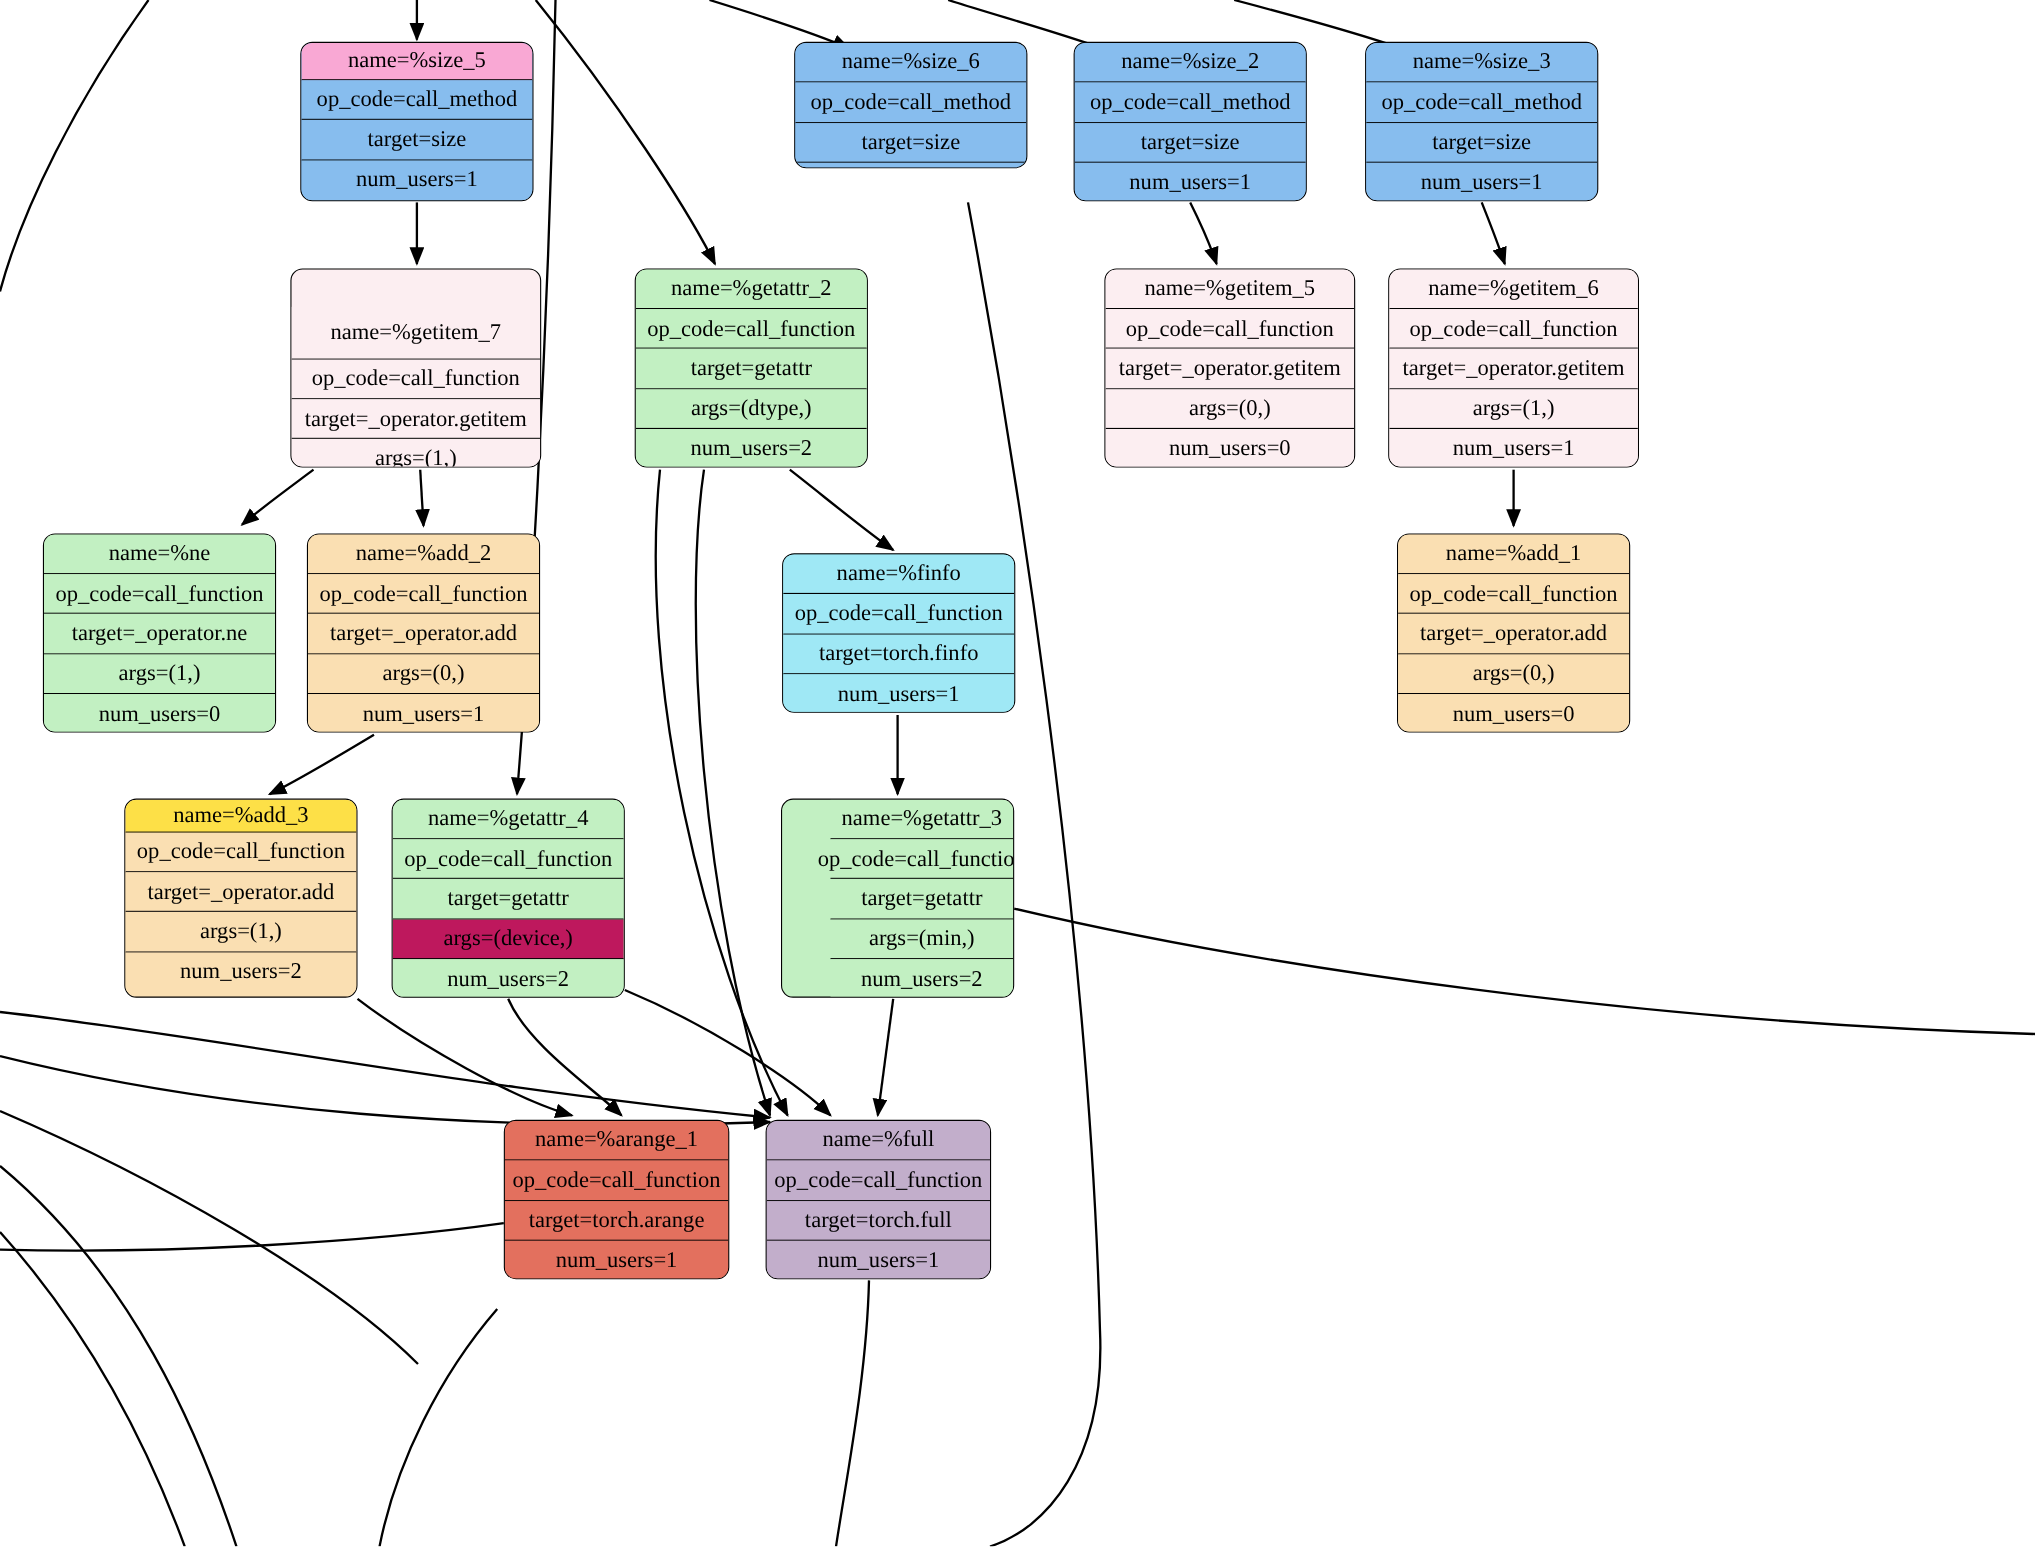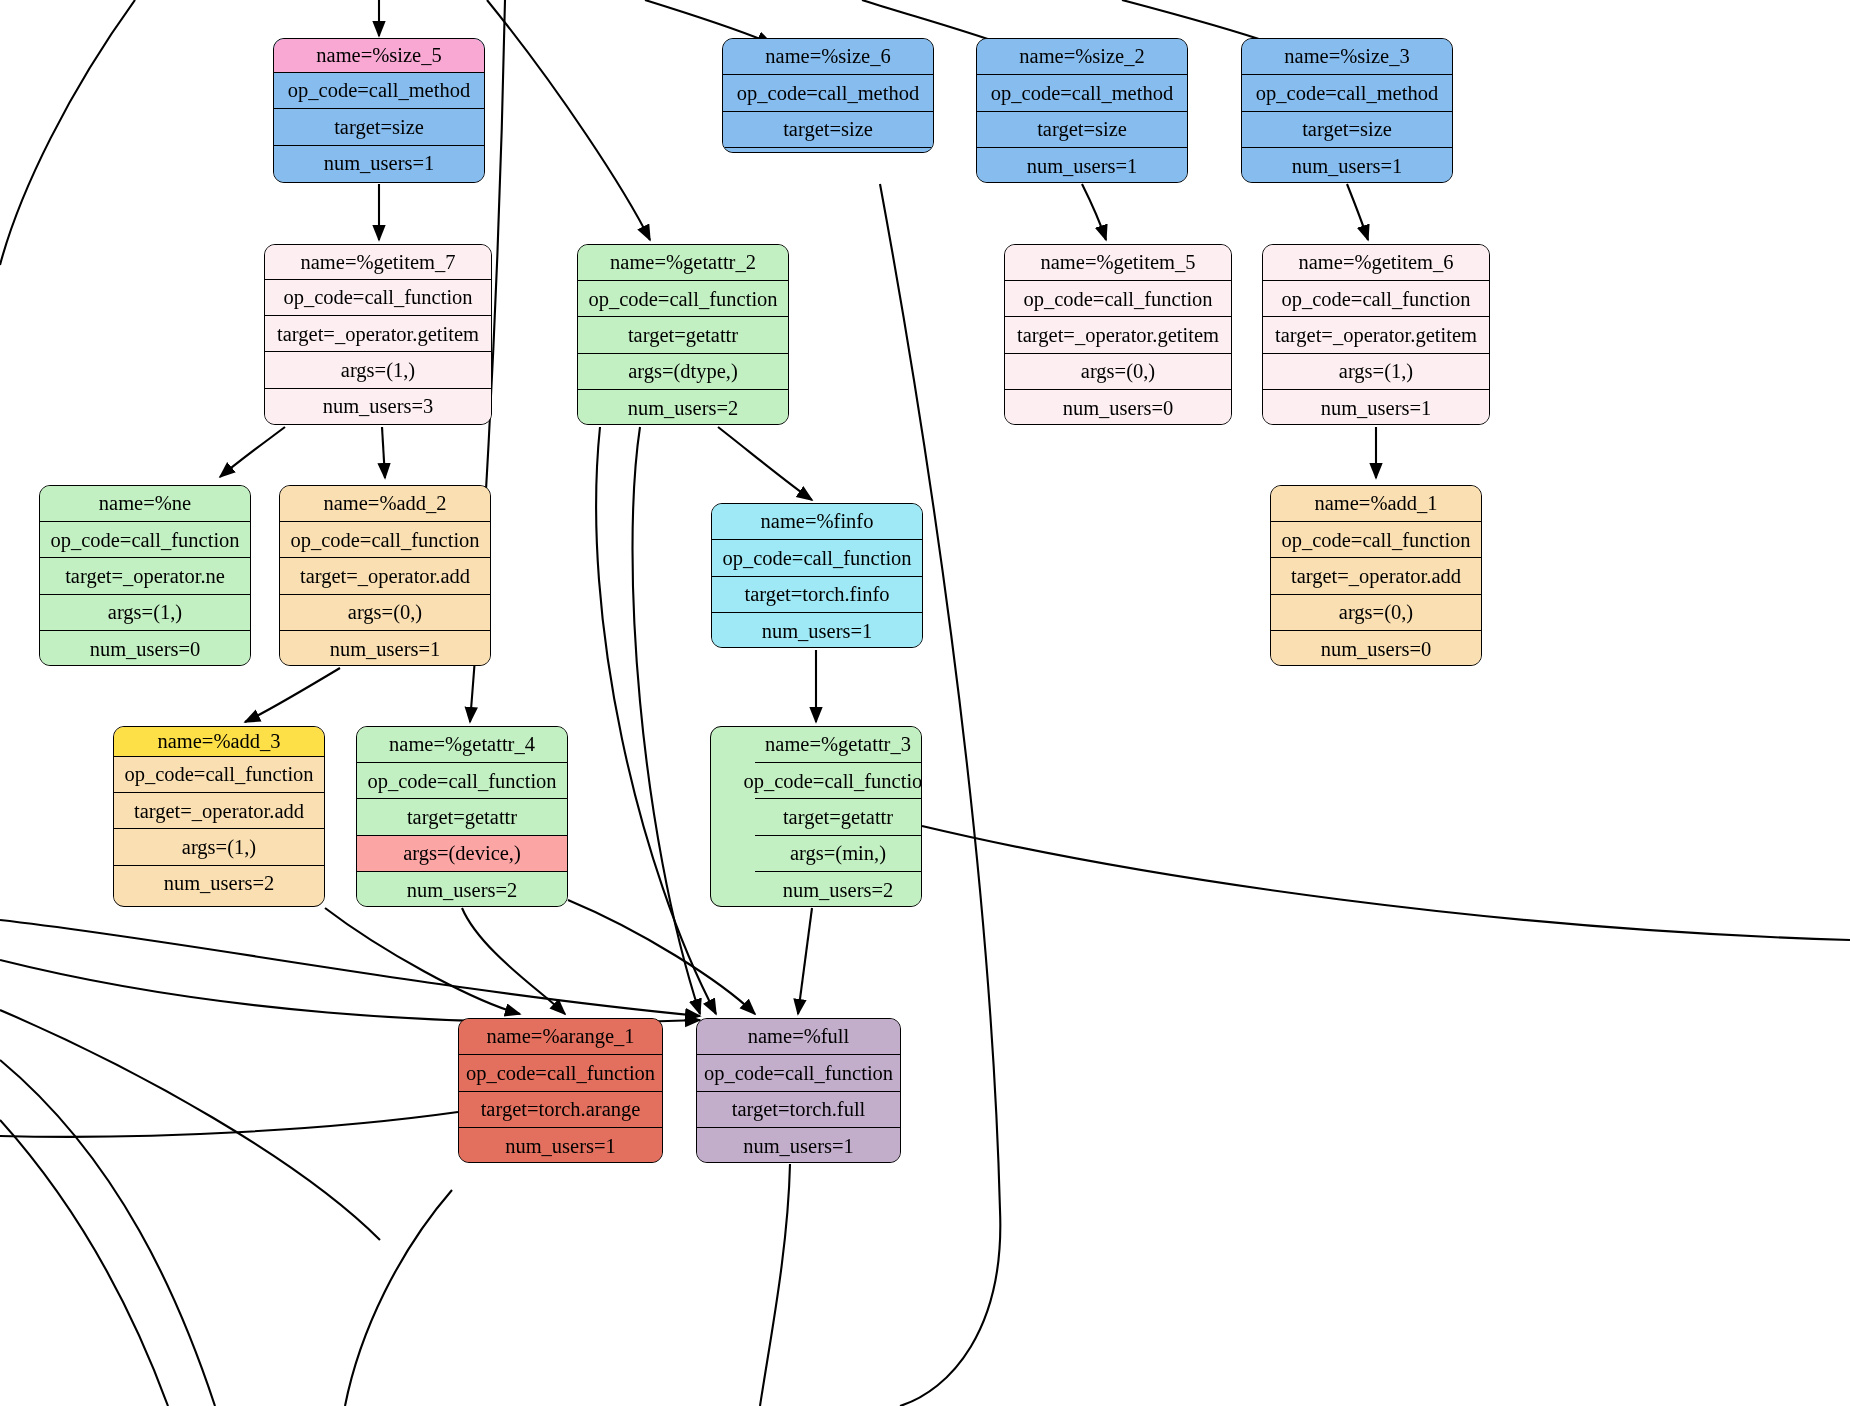--- a/index.html
+++ b/index.html
@@ -114,21 +114,21 @@
         <div class="row" style="height: 36.25px; background: rgb(135, 189, 238);">target=size</div>
         <div class="row" style="height: 36.25px; background: rgb(135, 189, 238);">num_users=1</div>
       </div>
       <div class="node" style="left: 1241px; top: 38px; width: 212px; height: 145px; background: rgb(135, 189, 238);">
         <div class="row" style="height: 36.25px; background: rgb(135, 189, 238);">name=%size_3</div>
         <div class="row" style="height: 36.25px; background: rgb(135, 189, 238);">op_code=call_method</div>
         <div class="row" style="height: 36.25px; background: rgb(135, 189, 238);">target=size</div>
         <div class="row" style="height: 36.25px; background: rgb(135, 189, 238);">num_users=1</div>
       </div>
       <div class="node" style="left: 264px; top: 244px; width: 228px; height: 181px; background: rgb(252, 238, 241);">
-        <div class="row" style="height: 35px; background: rgb(252, 238, 241);">name=%getitem_7</div>
+        <div class="row" style="height: 48px; background: rgb(252, 238, 241); margin-top: 34px;">name=%getitem_7</div>
         <div class="row" style="height: 36.2px; background: rgb(252, 238, 241);">op_code=call_function</div>
         <div class="row" style="height: 36.2px; background: rgb(252, 238, 241);">target=_operator.getitem</div>
         <div class="row" style="height: 36.2px; background: rgb(252, 238, 241);">args=(1,)</div>
         <div class="row" style="height: 36.2px; background: rgb(252, 238, 241);">num_users=3</div>
       </div>
       <div class="node" style="left: 577px; top: 244px; width: 212px; height: 181px; background: rgb(194, 240, 194);">
         <div class="row" style="height: 36.2px; background: rgb(194, 240, 194);">name=%getattr_2</div>
         <div class="row" style="height: 36.2px; background: rgb(194, 240, 194);">op_code=call_function</div>
         <div class="row" style="height: 36.2px; background: rgb(194, 240, 194);">target=getattr</div>
         <div class="row" style="height: 36.2px; background: rgb(194, 240, 194);">args=(dtype,)</div>
@@ -179,21 +179,21 @@
         <div class="row" style="height: 30px; background: #fde047;">name=%add_3</div>
         <div class="row" style="height: 36.2px; background: rgb(250, 223, 178);">op_code=call_function</div>
         <div class="row" style="height: 36.2px; background: rgb(250, 223, 178);">target=_operator.add</div>
         <div class="row" style="height: 36.2px; background: rgb(250, 223, 178);">args=(1,)</div>
         <div class="row" style="height: 36.2px; background: rgb(250, 223, 178);">num_users=2</div>
       </div>
       <div class="node" style="left: 356px; top: 726px; width: 212px; height: 181px; background: rgb(194, 240, 194);">
         <div class="row" style="height: 36.2px; background: rgb(194, 240, 194);">name=%getattr_4</div>
         <div class="row" style="height: 36.2px; background: rgb(194, 240, 194);">op_code=call_function</div>
         <div class="row" style="height: 36.2px; background: rgb(194, 240, 194);">target=getattr</div>
-        <div class="row" style="height: 36.2px; background: #fca5a5;">args=(device,)</div>
+        <div class="row" style="height: 36.2px; background: #be185d;">args=(device,)</div>
         <div class="row" style="height: 36.2px; background: rgb(194, 240, 194);">num_users=2</div>
       </div>
       <div class="node" style="left: 710px; top: 726px; width: 212px; height: 181px; background: rgb(194, 240, 194); padding-left: 44px;">
         <div class="row" style="height: 36.2px; background: rgb(194, 240, 194);">name=%getattr_3</div>
         <div class="row" style="height: 36.2px; background: rgb(194, 240, 194);">op_code=call_function</div>
         <div class="row" style="height: 36.2px; background: rgb(194, 240, 194);">target=getattr</div>
         <div class="row" style="height: 36.2px; background: rgb(194, 240, 194);">args=(min,)</div>
         <div class="row" style="height: 36.2px; background: rgb(194, 240, 194);">num_users=2</div>
       </div>
       <div class="node" style="left: 458px; top: 1018px; width: 205px; height: 145px; background: rgb(227, 112, 94);">

